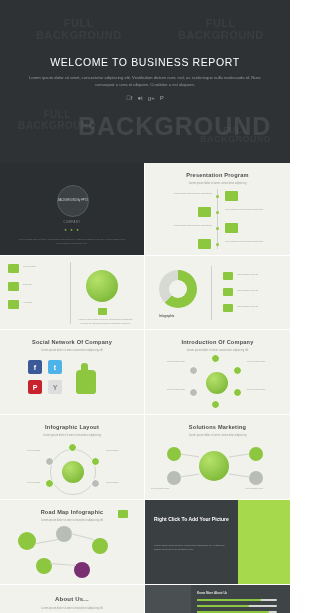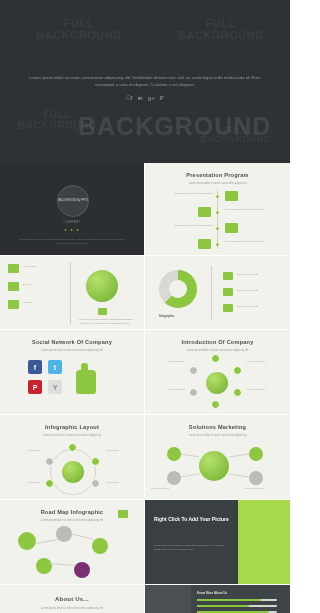--- a/index.html
+++ b/index.html
@@ -181,20 +181,21 @@
 
 <div class="page">
 
   <div class="hero">
     <div class="wm wm1">FULL<br>BACKGROUND</div>
     <div class="wm wm2">FULL<br>BACKGROUND</div>
     <div class="wm wm3">FULL<br>BACKGROUND</div>
     <div class="wm wm4">FULL<br>BACKGROUND</div>
     <div class="wm-big">BACKGROUND</div>
 
+    <div class="hero-title">WELCOME TO BUSINESS REPORT</div>
     <div class="hero-sub">Lorem ipsum dolor sit amet, consectetur adipiscing elit. Vestibulum dictum nunc nisl, ac scelerisque nulla malesuada id. Nunc consequat a urna et aliquam. Curabitur a est aliquam.</div>
     <div class="hero-social">
       <span>f</span>
       <span>●t</span>
       <span>g+</span>
       <span>P</span>
     </div>
   </div>
 
   <div class="grid">

